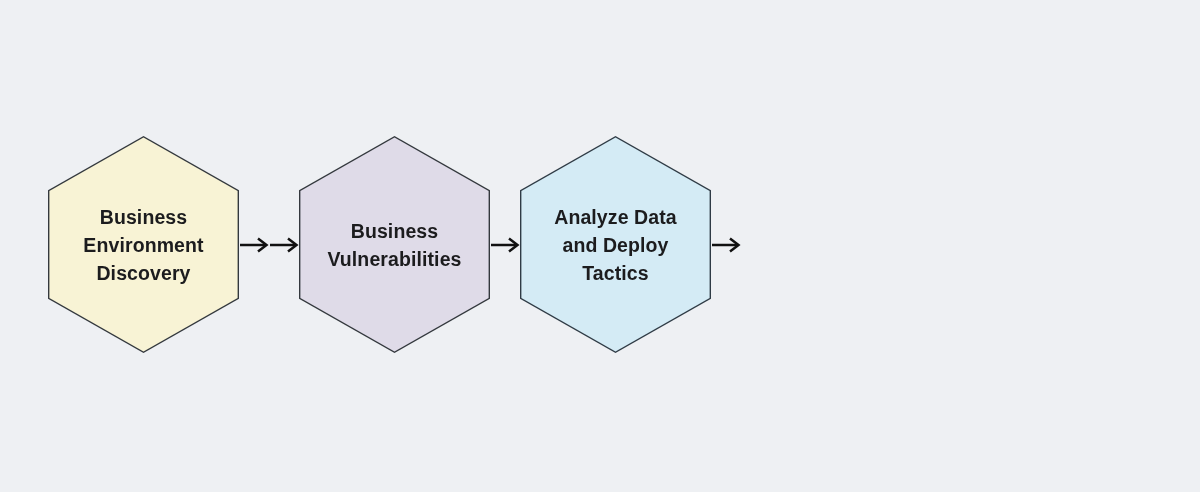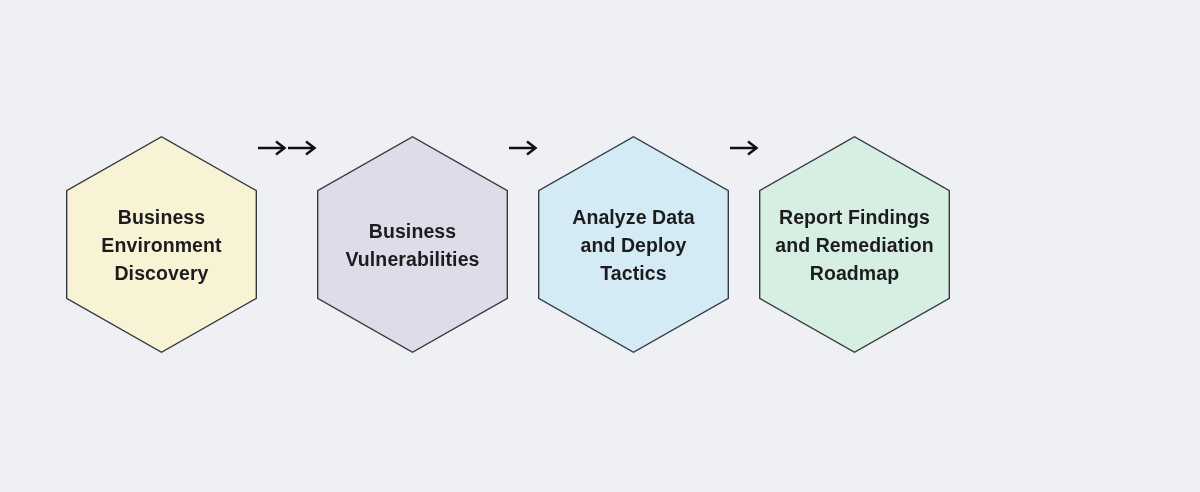--- a/index.html
+++ b/index.html
@@ -8,23 +8,24 @@
     font-family: "Liberation Sans", "DejaVu Sans", sans-serif;
   }
   #canvas {
     position: relative;
     width: 1200px;
     height: 492px;
     overflow: hidden;
   }
   .flow-row {
     position: absolute;
-    left: 66px;
+    left: 48px;
     top: 136px;
     display: flex;
+    align-items: center;
   }
   .hex {
     position: relative;
     width: 191px;
     height: 217px;
     flex: none;
     clip-path: polygon(50% 0%, 100% 25%, 100% 75%, 50% 100%, 0% 75%, 0% 25%);
     background: var(--border, #333);
   }
   .hex-inner {
@@ -96,22 +97,15 @@
 and Deploy
 Tactics</div>
       </div>
     </div>
 
     <svg class="arrow" viewBox="0 0 30 24">
       <line x1="1" y1="12" x2="26.5" y2="12" stroke-width="2.5" stroke="#111111"></line>
       <polyline points="19,5.5 27.5,12 19,18.5" fill="none" stroke-width="2.5" stroke="#111111"></polyline>
     </svg>
 
-    <div class="hex" style="--fill: #d7eee3; --border: #33383d;">
-      <div class="hex-inner">
-        <div class="hex-label">Report Findings
-and Remediation
-Roadmap</div>
-      </div>
-    </div>
 
   </div>
 </div>
 
 </body></html>

